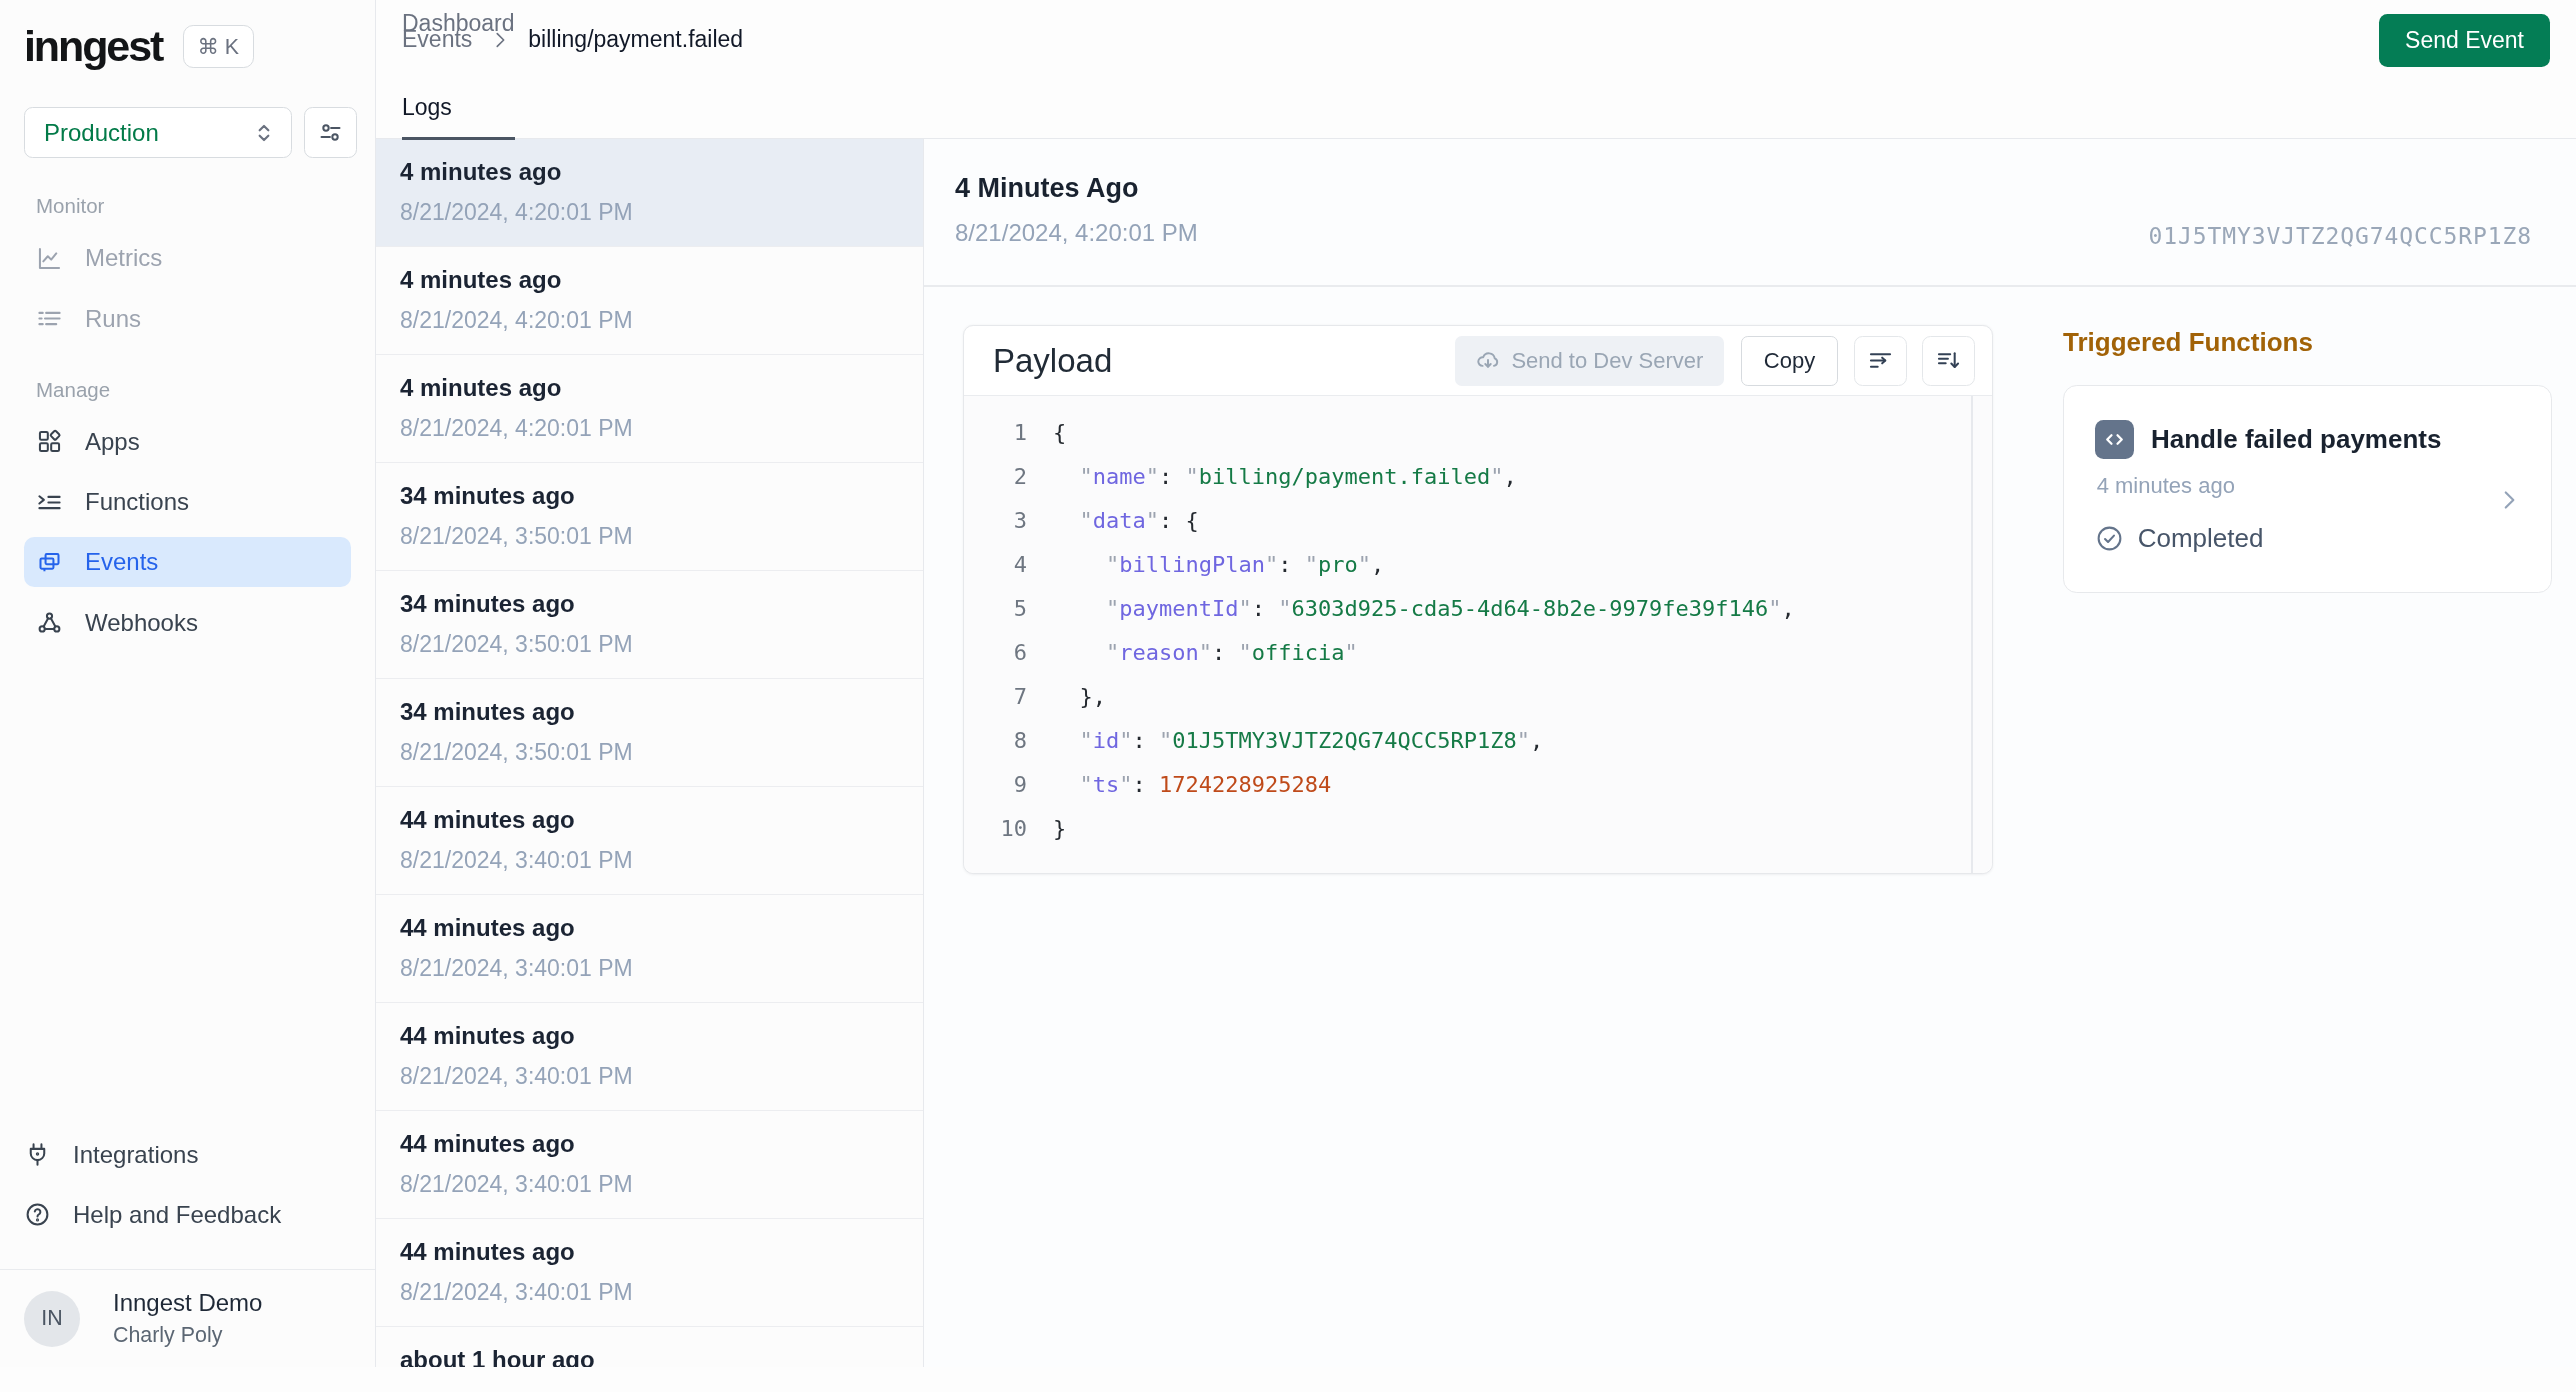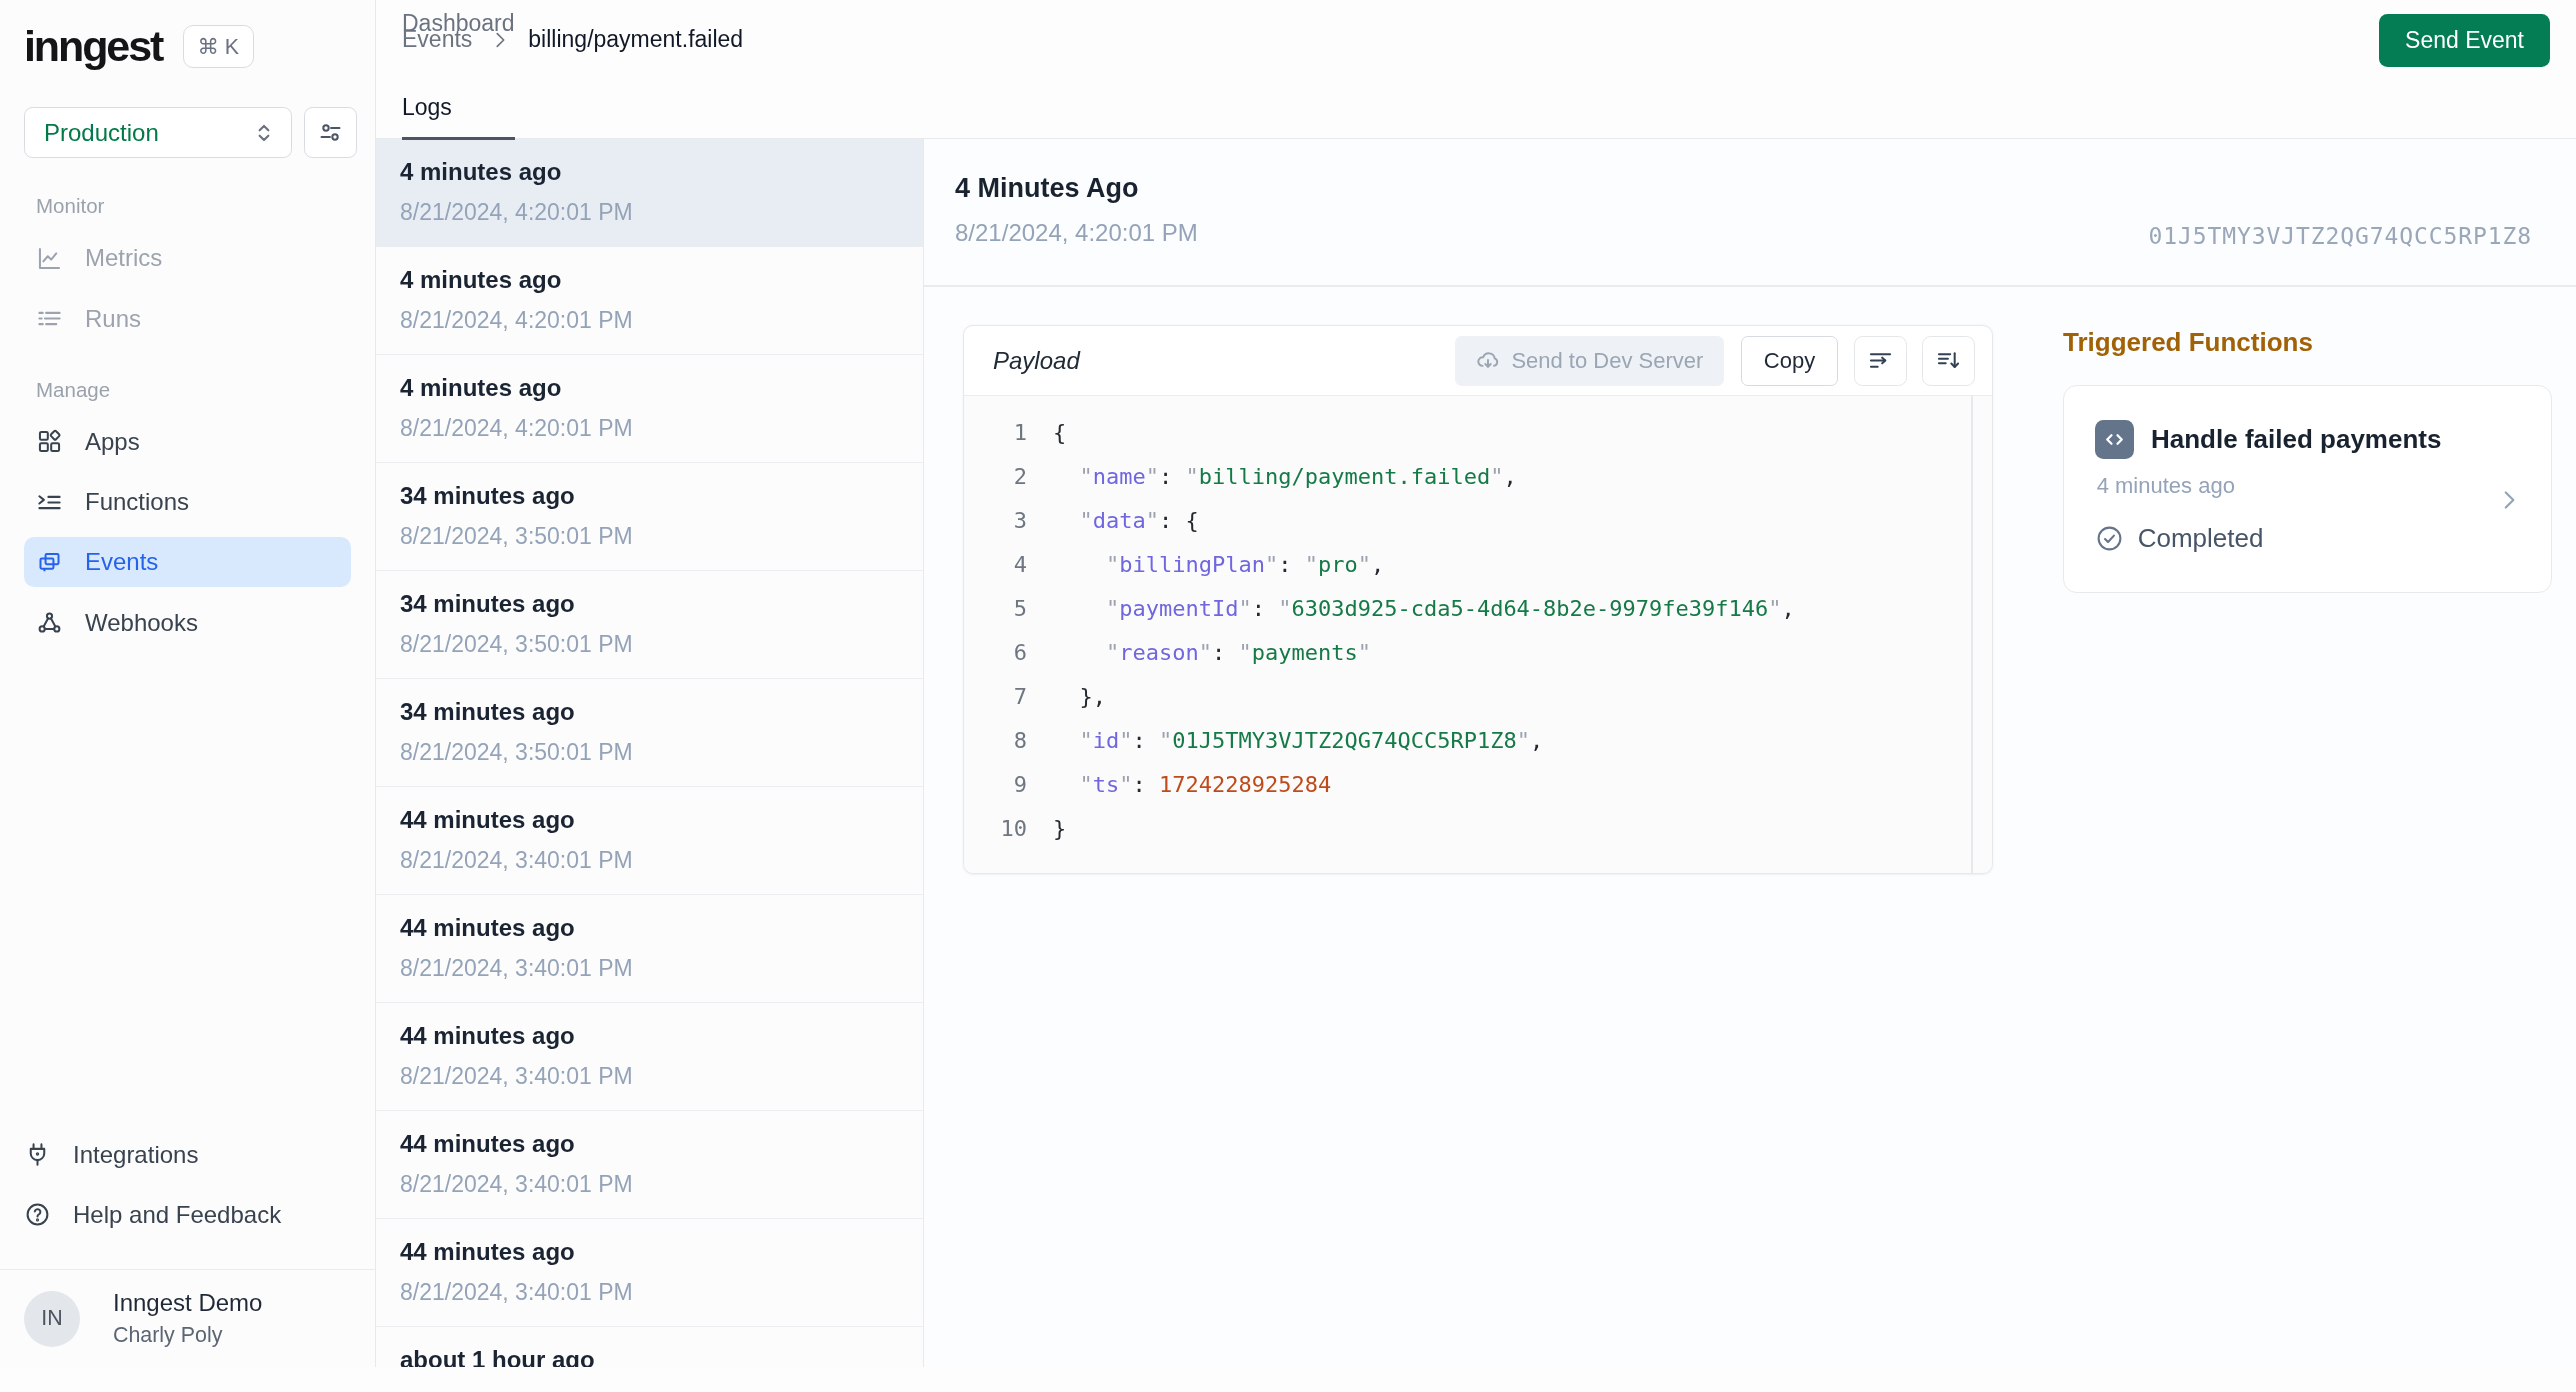--- a/index.html
+++ b/index.html
@@ -68,21 +68,21 @@
   .detail-header{padding:34px 44px 0 31px;position:relative;}
   .detail-title{font-size:27px;font-weight:700;color:#19222f;}
   .detail-ts{font-size:24px;color:var(--text-gray);margin-top:15.4px;}
   .detail-id{position:absolute;right:44px;top:84px;font-family:"DejaVu Sans Mono","Liberation Mono",monospace;font-size:23px;color:#9aa7b8;letter-spacing:0.9px;}
   .detail-divider{height:1.7px;background:#e9ebee;margin-top:38px;}
   .detail-body{display:flex;padding:38px 26px 0 39px;gap:70px;align-items:flex-start;}
 
   
   .payload-card{width:1030px;flex:0 0 1030px;background:#fff;border:1.7px solid #e6e8eb;border-radius:10.2px;box-shadow:0 0.9px 2.6px rgba(16,24,40,.06);}
   .payload-header{height:70px;display:flex;align-items:center;padding:0 17px 0 29px;border-bottom:1.7px solid #eaecef;}
-  .payload-title{font-size:24px;color:#212b36;flex:1;font-style:italic;}
+  .payload-title{font-size:33px;color:#212b36;flex:1;}
   .btn-dev{height:50px;display:flex;align-items:center;gap:10.2px;background:#eef1f5;color:#9aa6b4;border:none;border-radius:6.8px;font-size:22px;padding:0 20.5px;cursor:default;}
   .btn-copy{height:50px;background:#fff;border:1.7px solid #d7dbdf;border-radius:6.8px;font-size:22px;color:#1f2937;padding:0 22px;margin-left:17px;}
   .btn-icon{width:53px;height:50px;background:#fff;border:1.7px solid #e4e7ea;border-radius:8.5px;display:flex;align-items:center;justify-content:center;margin-left:15.4px;color:#334155;}
   .code-area{position:relative;padding:15.4px 0 22px;background:#fbfbfc;border-radius:0 0 10.2px 10.2px;font-family:"DejaVu Sans Mono","Liberation Mono",monospace;font-size:22px;}
   .code-line{display:flex;line-height:44px;}
   .code-gutter{width:63px;flex:0 0 63px;text-align:right;color:#6e7681;}
   .code-text{margin-left:26px;white-space:pre;color:#24292f;}
   .tok-q{color:#9ca3af;}
   .tok-key{color:#6f66e0;}
   .tok-str{color:#157a46;}
@@ -380,21 +380,21 @@
                   <div class="code-line">
                     <div class="code-gutter">4</div>
                     <div class="code-text">    <span class="tok-q">"</span><span class="tok-key">billingPlan</span><span class="tok-q">"</span>: <span class="tok-q">"</span><span class="tok-str">pro</span><span class="tok-q">"</span>,</div>
                   </div>
                   <div class="code-line">
                     <div class="code-gutter">5</div>
                     <div class="code-text">    <span class="tok-q">"</span><span class="tok-key">paymentId</span><span class="tok-q">"</span>: <span class="tok-q">"</span><span class="tok-str">6303d925-cda5-4d64-8b2e-9979fe39f146</span><span class="tok-q">"</span>,</div>
                   </div>
                   <div class="code-line">
                     <div class="code-gutter">6</div>
-                    <div class="code-text">    <span class="tok-q">"</span><span class="tok-key">reason</span><span class="tok-q">"</span>: <span class="tok-q">"</span><span class="tok-str">payments</span><span class="tok-q">"</span></div>
+                    <div class="code-text">    <span class="tok-q">"</span><span class="tok-key">reason</span><span class="tok-q">"</span>: <span class="tok-q">"</span><span class="tok-str">officia</span><span class="tok-q">"</span></div>
                   </div>
                   <div class="code-line">
                     <div class="code-gutter">7</div>
                     <div class="code-text">  },</div>
                   </div>
                   <div class="code-line">
                     <div class="code-gutter">8</div>
                     <div class="code-text">  <span class="tok-q">"</span><span class="tok-key">id</span><span class="tok-q">"</span>: <span class="tok-q">"</span><span class="tok-str">01J5TMY3VJTZ2QG74QCC5RP1Z8</span><span class="tok-q">"</span>,</div>
                   </div>
                   <div class="code-line">

